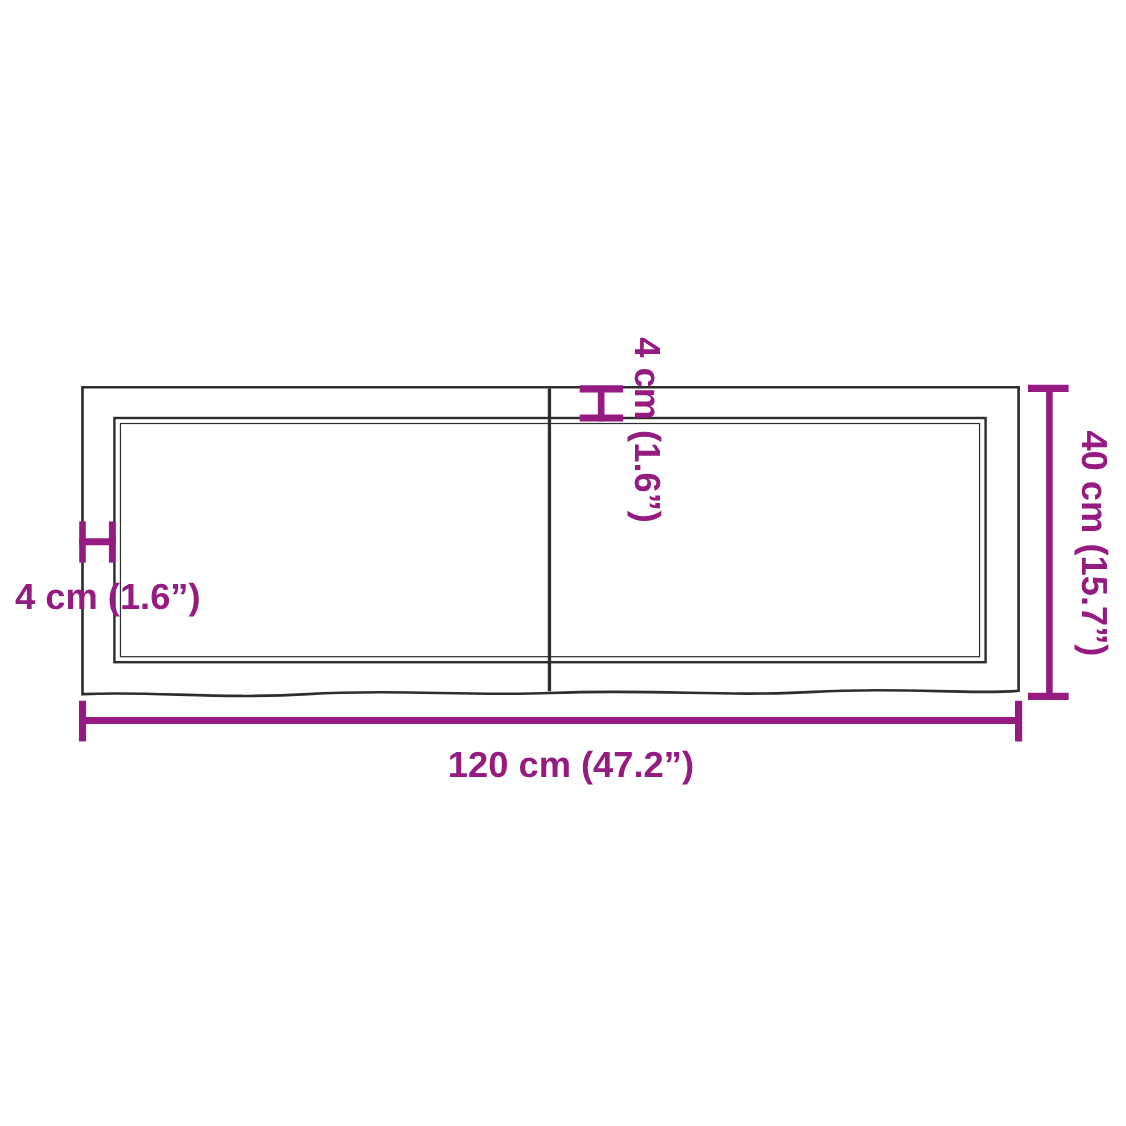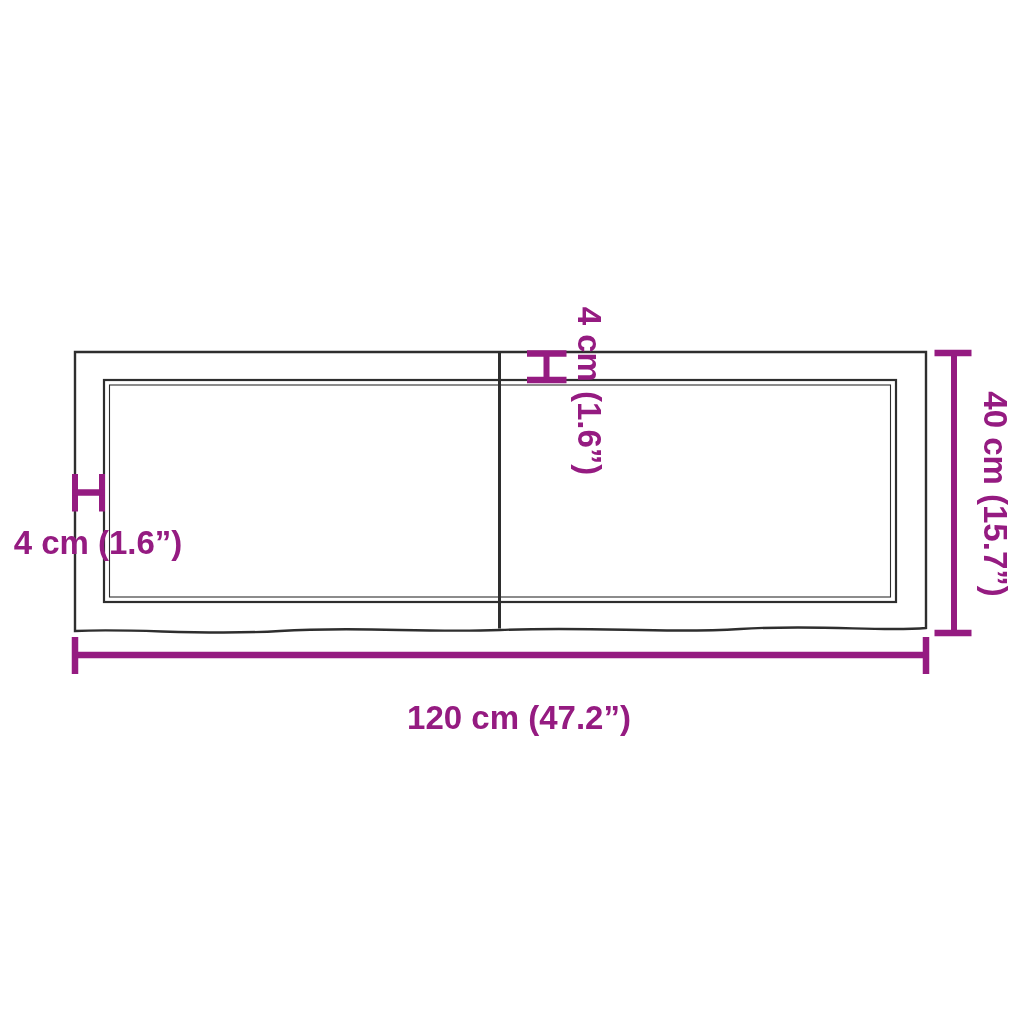--- a/index.html
+++ b/index.html
@@ -74,21 +74,21 @@
       <line x1="72" y1="492.5" x2="105" y2="492.5" stroke-width="6.5"></line>
     </g>
 
     <g stroke="var(--accent)">
       <line x1="527" y1="353.5" x2="566.5" y2="353.5" stroke-width="6.5"></line>
       <line x1="527" y1="380" x2="566.5" y2="380" stroke-width="6.5"></line>
       <line x1="546.5" y1="351" x2="546.5" y2="383" stroke-width="6"></line>
     </g>
   </svg>
 
-  <div class="dim-label" style="left:519px; top:717px;">120 cm (47.2”)</div>
+  <div class="dim-label" style="left:519px; top:695px;">120 cm (47.2”)</div>
 
   <div class="dim-label rot90" style="left:995px; top:494px;">40 cm (15.7”)</div>
 
   <div class="dim-label" style="left:98px; top:542px;">4 cm (1.6”)</div>
 
   <div class="dim-label rot90" style="left:589px; top:391px;">4 cm (1.6”)</div>
 
 </div>
 
 </body></html>

